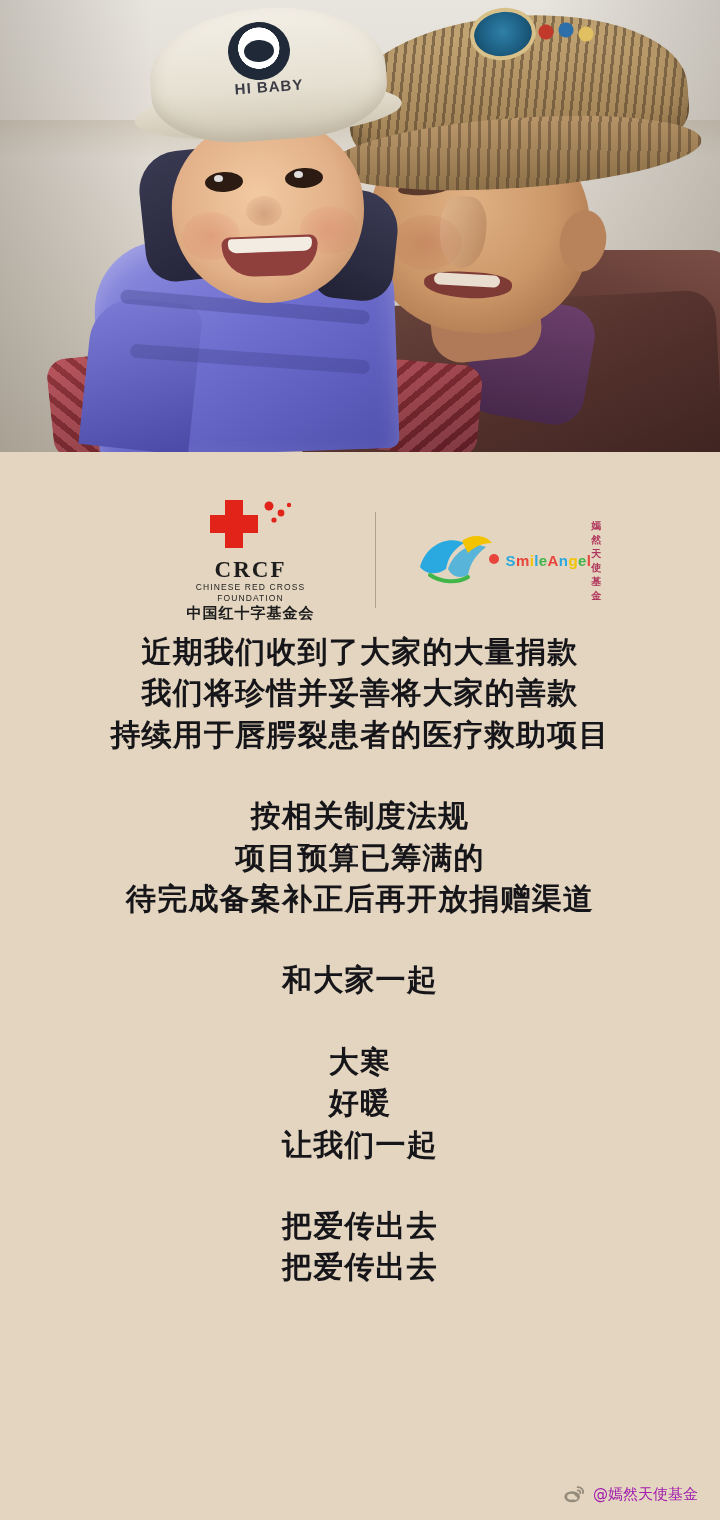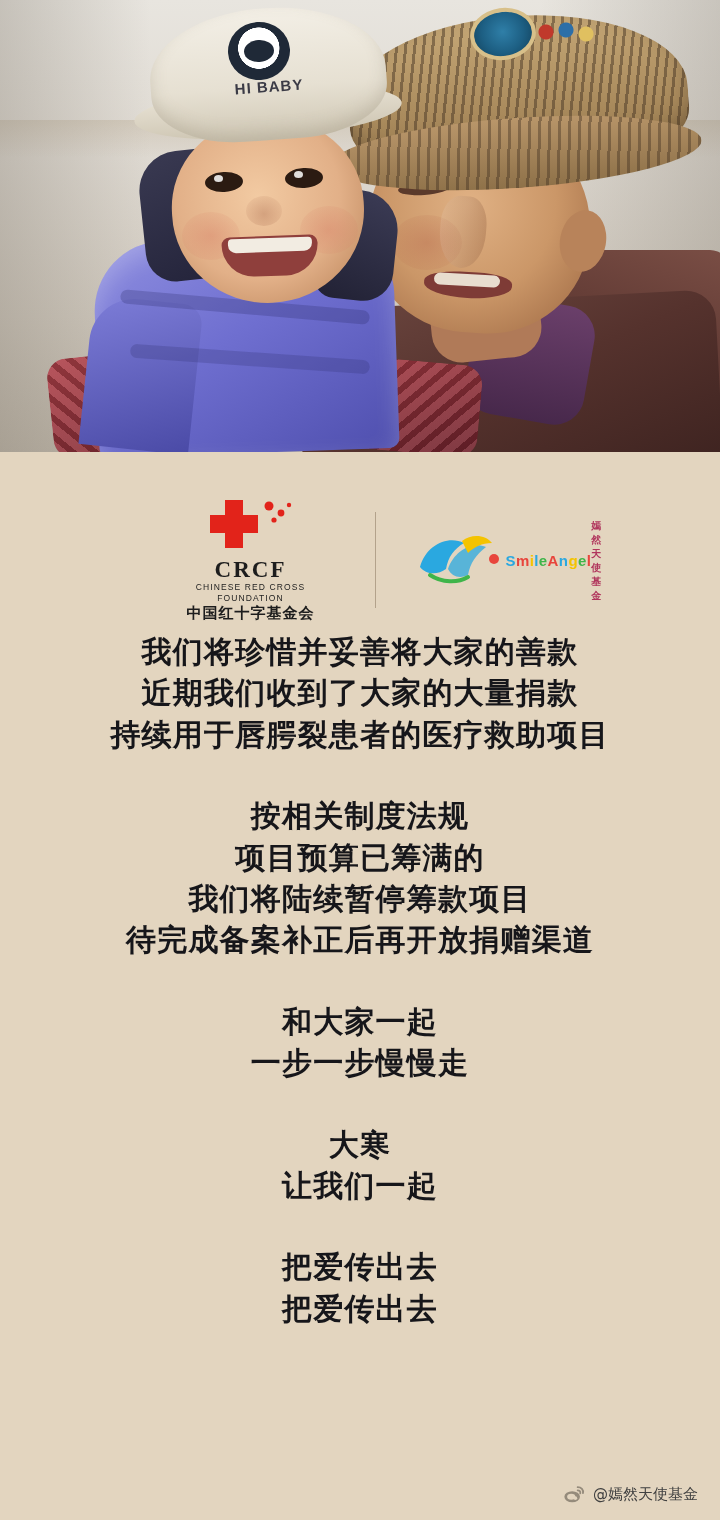--- a/index.html
+++ b/index.html
@@ -543,21 +543,21 @@
     gap: 8px;
   }
   .weibo-icon {
     width: 22px;
     height: 22px;
     opacity: 0.65;
   }
   .footer-name {
     font-family: "DejaVu Sans", sans-serif;
     font-size: 15px;
-    color: #404040;
+    color: #a21caf;
   }
 </style>
 </head>
 <body>
 
 <div class="poster">
 
   <div class="photo">
     <div class="wall"></div>
     <div class="wall-band"></div>
@@ -647,39 +647,38 @@
         </div>
         <div class="smile-cn">嫣然天使基金</div>
       </div>
 
     </div>
 
     <div class="body-text">
 
 
       <div class="stanza">
+        <div class="line">近期我们收到了大家的大量捐款</div>
         <div class="line">我们将珍惜并妥善将大家的善款</div>
-        <div class="line">近期我们收到了大家的大量捐款</div>
         <div class="line">持续用于唇腭裂患者的医疗救助项目</div>
       </div>
 
       <div class="stanza">
         <div class="line">按相关制度法规</div>
         <div class="line">项目预算已筹满的</div>
-        <div class="line">我们将陆续暂停筹款项目</div>
         <div class="line">待完成备案补正后再开放捐赠渠道</div>
       </div>
 
       <div class="stanza">
         <div class="line">和大家一起</div>
-        <div class="line">一步一步慢慢走</div>
       </div>
 
       <div class="stanza">
         <div class="line">大寒</div>
+        <div class="line">好暖</div>
         <div class="line">让我们一起</div>
       </div>
 
       <div class="stanza" style="margin-bottom:10px">
         <div class="line">把爱传出去</div>
         <div class="line">把爱传出去</div>
       </div>
 
     </div>
 

